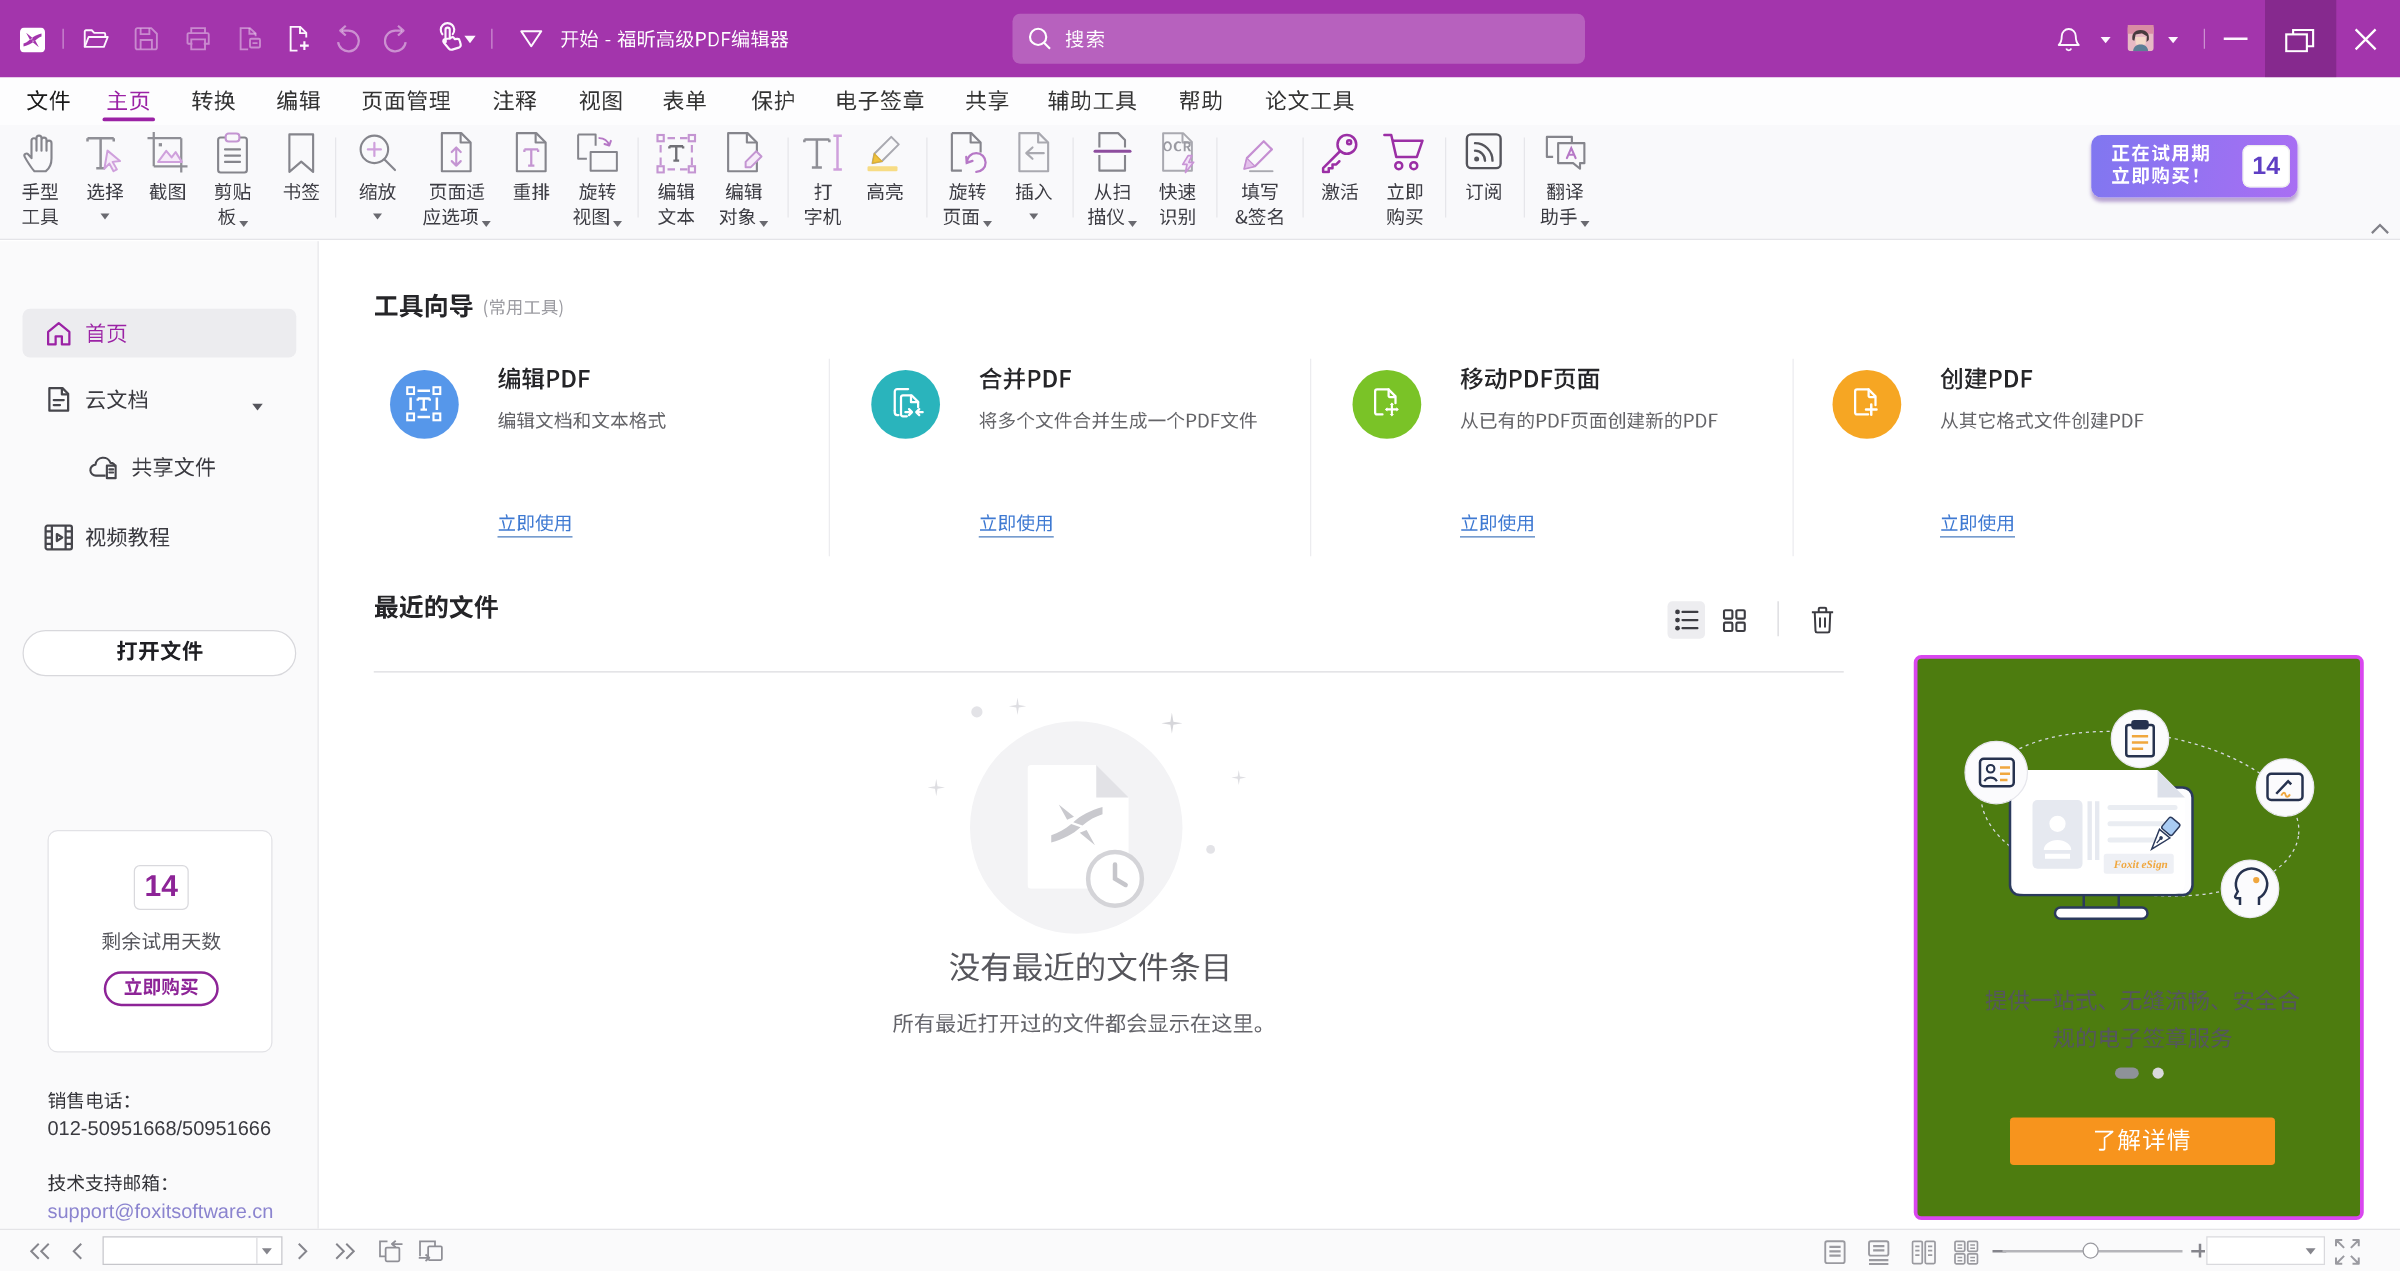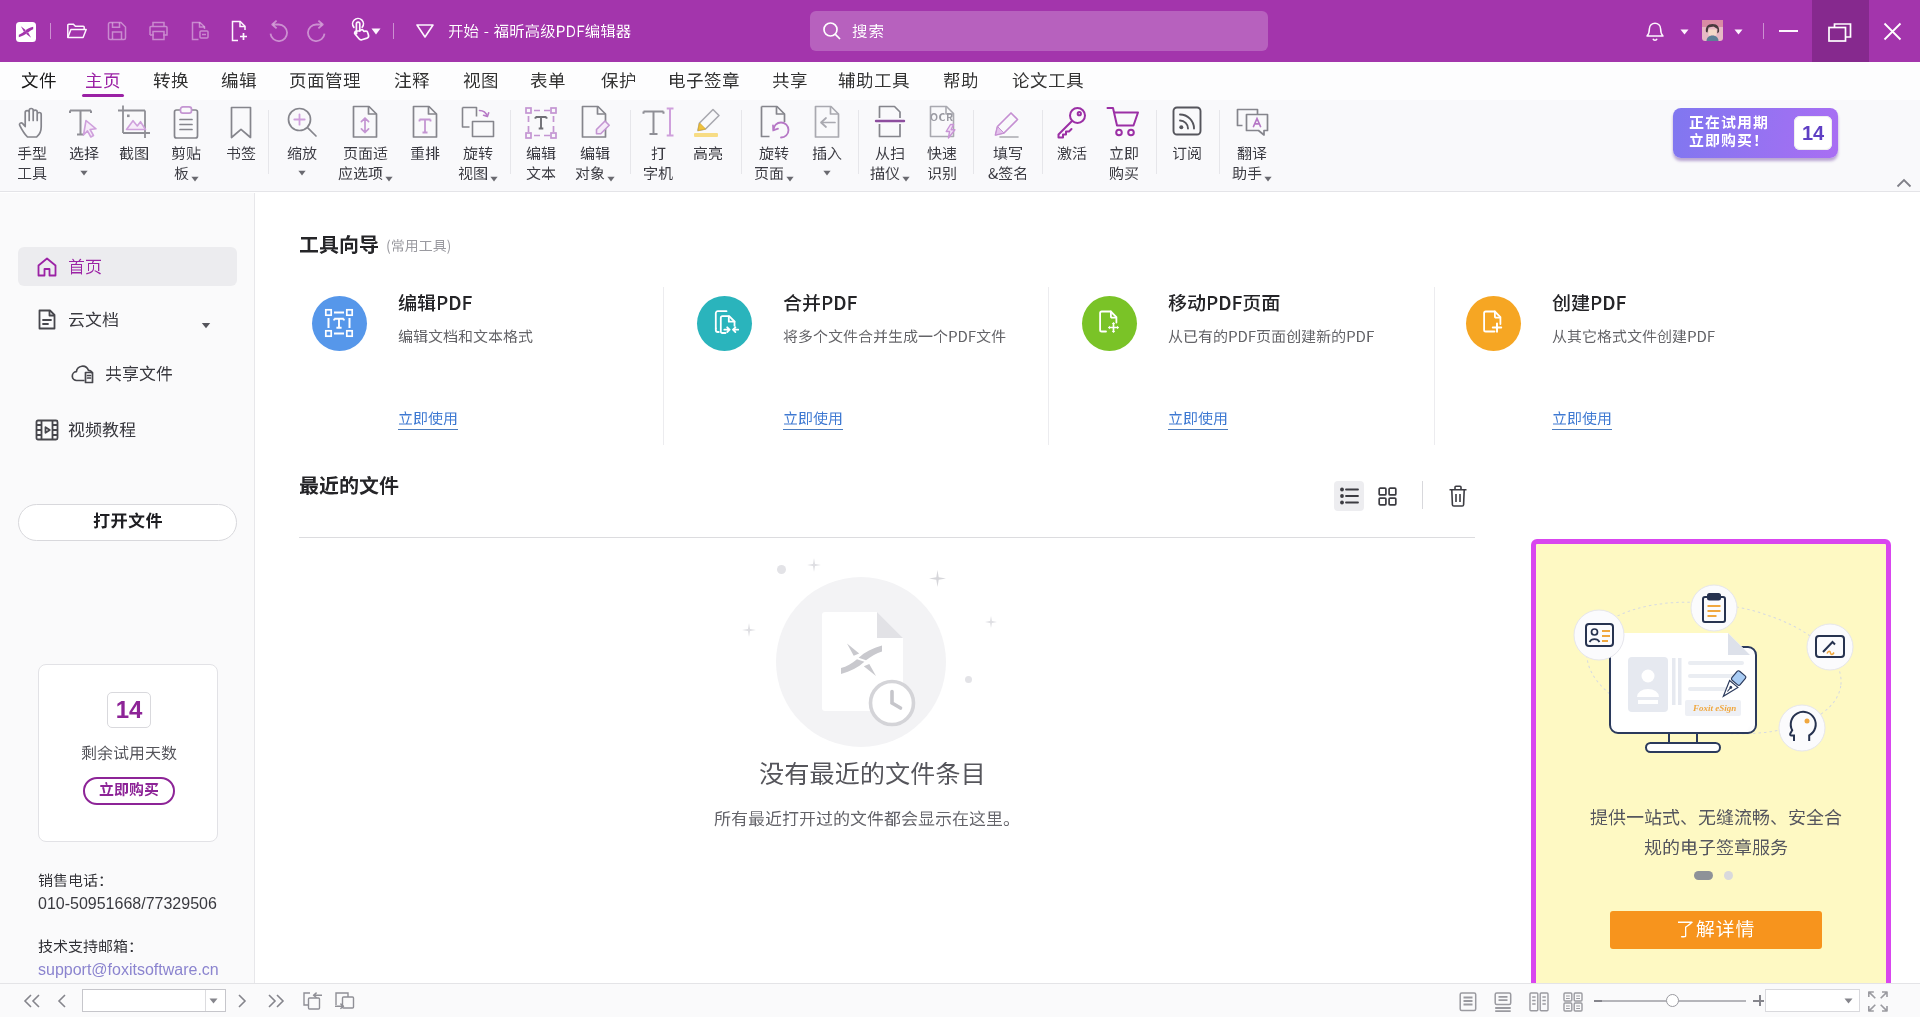--- a/index.html
+++ b/index.html
@@ -668,21 +668,21 @@
           <svg class="t" width="60" height="18" viewBox="0 0 60 18">
             <path fill="#8d2497" d="M3 5.6C3.7 7.5 4.3 10 4.5 11.6L6.4 11C6 9.5 5.6 7 5 5ZM6 0.5C6.4 1.3 6.7 2.3 7 3H1.3V5H13.7V3H7L8.7 2.5C8.5 2 8 1 8 0ZM10 5C9.6 7.4 9 10 8 12H0.7V14H14.3V12H10C10.7 10 11.5 8 12 5.6ZM21 5.5V7H18V5.5ZM21 4H18V2.6H21ZM19.5 9.6 20 11 18 11.4V8.5H22.7V1H16.4V11C16.4 11.7 16 12 15.7 12C16 12.6 16.3 13.5 16.4 14C17 13.7 17.4 13.5 21 12.4C21 13 21.3 13.3 21.5 13.7L23 13C22.7 11.7 22 10 21 9ZM23.6 1V14.3H25.4V3H27V10C27 10 27 10 27 10C27 10 26 10 25.7 10C26 10.4 26 11 26 11.7C27 11.7 28 11.7 28.3 11.4C29 11 29 10.6 29 10V1ZM33 3.5V7.5C33 9.3 33 12 30.4 13C31 13.5 31 14 31.4 14C34 12.5 34.4 10 34.4 7.5V3.5ZM34 11.4C34.5 12 35.4 13.4 36 14L37 13C36.6 12.5 35.7 11.3 35 10.6ZM40 7.5C40 8 40.3 8.5 40.5 9L39 9.4C39.4 8 40 7 40.3 5.5L38.7 5C38.4 6.7 37.7 8.5 37.5 9C37.3 9.5 37 10 37 10C37 10.3 37 11 37.4 11.3C37.7 11 38 11 41 10.4L41 11L42 10.7C42 11.6 42 12 42 12.3C41.7 12.5 41.5 12.6 41.3 12.6C41 12.6 40.3 12.6 39.5 12.5C40 13 40 14 40 14.3C41 14.3 41.6 14.3 42 14C42.6 14 43 14 43.4 13.4C44 12.7 44 10 44 3.3C44 3 44 2.5 44 2.5H39.4C39.6 2 40 1 40 0.6L38 0C38 2 37 3.7 36.4 5V1H31V10.3H32.3V2.7H35V10H36.4V5.4C37 5.6 37.3 6 37.6 6.3C38 5.7 38.4 5 39 4H42.5C42.4 7 42.3 9 42 10.4C42 9.5 41.6 8 41 7ZM53 11.7C55 12.4 57 13.5 58 14.3L59 13C58 12 55.7 11 53.7 10.4ZM48 4.4C49 5 50.3 5.6 51 6L52 5C51.3 4 50 3.6 49 3ZM46.3 6.5C47 7 48.5 7.6 49 8L50 7C49.5 6.3 48 5.7 47.3 5.3ZM46 8V10H51.4C50.5 11 49 12 45.6 13C46 13 46.3 14 46.5 14.3C50.6 13.5 52.5 12 53.4 10H59V8H54C54 6.7 54 5 54 3.3H52.4C52.4 5 52.4 7 52 8ZM46.5 1V3H57C56.4 3.4 56 4 56 4.5L57 5C58 4.3 58.7 3 59.3 1.5L58 1L57.7 1Z"></path>
           </svg>
         </div>
 </div>
 <div class="ab" style="left:38px;top:680px">
         <svg class="t" width="75" height="18" viewBox="0 0 75 18">
           <path fill="#333338" d="M6.6 1.3C7 2 8 3.4 8 4L9 3.6C8.7 3 8 2 7.5 1ZM13.3 1C13 1.7 12 3 12 3.7L12.6 4C13 3.4 14 2 14.3 1ZM2.7 0.4C2 2 1.5 3 0.6 4C1 4.3 1 5 1 5C1.6 4.6 2 4 2.5 3.3H6V2H3C3.3 1.7 3.5 1 3.6 0.7ZM1 8V9H3V12C3 12.5 2.6 13 2.4 13C2.5 13.3 3 14 3 14C3 14 3.5 13.5 6 12C6 12 6 11.4 6 11L4 12V9H6V8H4V6H6V5H1.6V6H3V8ZM8 8.3H13V10H8ZM8 7.3V6H13V7.3ZM10 0.4V4.7H7V14H8V11H13V13C13 13 13 13 12.5 13C12.3 13 11.5 13 10.7 13C11 13.3 11 14 11 14C12 14 13 14 13.3 14C13.7 13.7 14 13.4 14 13V4.7L13 4.7H11V0.4ZM19 0.4C18 2 17 3.7 15.5 5C15.7 5 16 5.4 16.3 5.6C16.7 5 17 4.7 17.6 4V9H18.7V8.6H28.5V7.7H23.7V6.6H27.5V6H23.7V4.7H27.5V4H23.7V3H28V2H24C23.7 1.5 23.3 1 23 0.4L22 0.7C22 1 22.5 1.6 22.7 2H19C19.4 1.6 19.6 1 20 0.7ZM17.6 9.7V14H18.7V13.5H26.5V14H27.6V9.7ZM18.7 12.6V10.6H26.5V12.6ZM22.6 4.7V6H18.7V4.7ZM22.6 4H18.7V3H22.6ZM22.6 6.6V7.7H18.7V6.6ZM37 7V9H33V7ZM38 7H42V9H38ZM37 6H33V3.7H37ZM38 6V3.7H42V6ZM32 2.6V11H33V10H37V11.7C37 13.5 37.3 14 39 14C39.3 14 42 14 42.3 14C44 14 44 13 44.4 11C44 11 43.6 10.6 43.3 10.4C43 12.3 43 13 42 13C41.7 13 39.5 13 39 13C38 13 38 12.6 38 12V10H43V2.6H38V0.4H37V2.6ZM46.5 1.5C47 2 48 3 48.6 3.7L49.4 3C49 2.3 48 1.4 47 1ZM51 8.6V14H52.4V13.6H57.3V14H58.5V8.6H55.4V6H59.4V5H55.4V2C56.6 2 57.7 1.7 58.6 1.4L58 0.5C56 1 53 1.5 50.5 2C50.6 2 50.7 2.5 51 2.7C52 2.6 53 2.5 54.3 2.3V5H50.5V6H54.3V8.6ZM52.4 12.6V9.6H57.3V12.6ZM45.6 5V6H48V11.4C48 12 47 12.7 47 13C47 13 47.5 13.5 47.6 14C48 13.5 48 13 51 11C50.7 11 50.4 10.5 50.3 10L49 11.4V5ZM64 5.7C64.3 5.7 65 5.3 65 4.6C65 4 64.3 3.5 64 3.5C63 3.5 62.6 4 62.6 4.6C62.6 5.3 63 5.7 64 5.7ZM64 13C64.3 13 65 12.6 65 12C65 11 64.3 11 64 11C63 11 62.6 11 62.6 12C62.6 12.6 63 13 64 13Z"></path>
         </svg>
       </div>
-<div class="ab" style="left:38px;top:702px;font:16px 'Liberation Sans';color:#3a3a40">010-50951668/77329506</div>
+<div class="ab" style="left:38px;top:702px;font:16px 'Liberation Sans';color:#3a3a40">012-50951668/50951666</div>
 <div class="ab" style="left:38px;top:746px">
         <svg class="t" width="105" height="18" viewBox="0 0 105 18">
           <path fill="#333338" d="M9 0.4V3H5.7V4H9V6H6V7H6.5L6.4 7C7 8.7 8 10 9 11C7.7 12 6 13 5 13C5 13.4 5.3 14 5.4 14C7 13.7 8.4 13 9.7 12C11 13 12 14 14 14C14 14 14 13.5 14.5 13C13 13 11.7 12 10.6 11.3C12 10 13 8.4 13.6 6.3L13 6L12.7 6H10.3V4H14V3H10.3V0.4ZM7.5 7H12C11.7 8.5 11 9.6 10 10.6C9 9.6 8 8.4 7.5 7ZM2.7 0.4V3.4H0.7V4.5H2.7V8C2 8 1 8 0.6 8.3L1 9.4L2.7 9V13C2.7 13 2.6 13 2.4 13C2 13 1.5 13 1 13C1 13.4 1 14 1 14C2 14 3 14 3 14C3.6 14 4 13.5 4 13V8.6L5.6 8L5.4 7L4 7.5V4.5H5.4V3.4H4V0.4ZM24 1.4C25 2 26 3 27 3.6L27.6 3C27 2 26 1.3 25 0.7ZM22 0.4V4H16V5.3H21.6C20.3 8 18 10.3 15.5 11.5C16 11.7 16 12 16.4 12.5C18.4 11.3 20.5 9 22 7V14H23V6.5C24.6 9 26.7 11 28.5 12.4C29 12 29 11.6 29.4 11.4C27.4 10 25 7.6 23.6 5.3H29V4H23V0.4ZM37 0.4V2.7H31V4H37V6H32V7H33.5L33 7.3C34 9 35 10.3 36.5 11.3C34.7 12 32.7 13 30.5 13C31 13.4 31 14 31 14C33.5 14 35.6 13 37.5 12C39 13 41.3 14 44 14C44 14 44 13.3 44.5 13C42 13 40 12 38.6 11.3C40.4 10 41.7 8.6 42.6 6.5L42 6L41.6 6H38V4H44V2.7H38V0.4ZM34.3 7H41C40 8.7 39 10 37.6 10.7C36 10 35 8.7 34.3 7ZM51.7 10C52.4 11 53 12 53.4 12.6L54.3 12C54 11.3 53 10 52.6 9.4ZM54.4 0.5V2.3H51V3.4H54.4V5.3H50.4V6.3H56.4V8H50.6V9H56.4V13C56.4 13 56.3 13 56 13C56 13 55 13 54 13C54.4 13.4 54.5 14 54.6 14C55.7 14 56.4 14 57 14C57.3 14 57.5 13.5 57.5 13V9H59.3V8H57.5V6.3H59.4V5.3H55.5V3.4H58.7V2.3H55.5V0.5ZM47.6 0.4V3.4H45.6V4.5H47.6V7.7C47 8 46 8 45.4 8.4L45.7 9.5L47.6 9V13C47.6 13 47.5 13 47.3 13C47 13 46.5 13 46 13C46 13.4 46 14 46 14C47 14 48 14 48 14C48.5 14 48.6 13.5 48.6 13V8.5L50 8L50 7L48.6 7.4V4.5H50V3.4H48.6V0.4ZM62.3 8H64V11.3H62.3ZM62.3 7V3.7H64V7ZM67 8V11.3H65V8ZM67 7H65V3.7H67ZM64 0.4V2.7H61.3V13H62.3V12H67V13H68V2.7H65V0.4ZM69.4 1V14H70.4V2.3H73C72.4 3.5 72 5 71 6.3C72.6 7.6 73 9 73 9.7C73 10 73 10.7 72.6 11C72.4 11 72 11 72 11C71.6 11 71 11 71 11C71 11.3 71 12 71 12C71.5 12 72 12 72.4 12C73 12 73 12 73.3 11.7C74 11.4 74 10.7 74 10C74 9 73.7 7.6 72.3 6C73 4.7 73.7 3 74 1.7L73.5 1L73.3 1ZM83.5 8.6H87.6V10H83.5ZM83.5 7.7V6H87.6V7.7ZM83.5 11H87.6V12.6H83.5ZM82.5 5V14H83.5V13.5H87.6V14H88.7V5ZM78 0.3C77.3 2 76.5 3.4 75.5 4.3C76 4.5 76.3 5 76.5 5C77 4.4 77.5 3.6 78 3H78.5C79 3.4 79 4 79.3 4.7H78.5V6.4H76V7.4H78.3C77.6 9 76.5 11 75.5 11.7C76 12 76 12.3 76 12.6C77 12 78 10.5 78.5 9V14H79.6V9C80 10 81 10.7 81.3 11L82 10C81.7 10 80 8.5 79.6 8V7.4H82V6.4H79.6V4.7L80.3 4.5C80 4 80 3.4 79.7 3H82.3V2H78.4C78.6 1.4 78.7 1 79 0.6ZM83.7 0.3C83 2 82.4 3.3 81.5 4C81.7 4.3 82 4.7 82.4 5C83 4.3 83.4 3.6 84 3H84.7C85 3.5 85.7 4.3 86 5L87 4.4C86.7 4 86.3 3.4 86 3H89V2H84.3C84.5 1.5 84.6 1 85 0.6ZM94 5.7C94.3 5.7 95 5.3 95 4.6C95 4 94.3 3.5 94 3.5C93 3.5 92.6 4 92.6 4.6C92.6 5.3 93 5.7 94 5.7ZM94 13C94.3 13 95 12.6 95 12C95 11 94.3 11 94 11C93 11 92.6 11 92.6 12C92.6 12.6 93 13 94 13Z"></path>
         </svg>
       </div>
 <div class="ab" style="left:38px;top:768px;font:16px 'Liberation Sans';color:#8b84cf">support@foxitsoftware.cn</div>
 
 </div>
 
 <div id="content">
@@ -853,21 +853,21 @@
         <svg class="t" width="227" height="30" viewBox="0 0 227 30">
           <path fill="#56565c" d="M2 2.5C3.7 3.4 5.7 4.7 6.7 5.4L8 4C6.7 3 4.7 2 3 1ZM1 9.3C2.4 10 4.5 11.3 5.5 12L6.6 10.5C5.5 10 3.5 8.7 2 8ZM1.7 22.4 3 23.6C4.6 21.3 6.3 18 7.6 15.5L6 14.3C5 17 3 20.5 1.7 22.4ZM11 1.7V4.6C11 6.5 10.7 8.6 7.3 10C7.7 10.5 8.3 11 8.6 11.6C12.3 10 13 7 13 4.6V3.5H18V7C18 9.3 18.4 10 20.3 10C20.6 10 22 10 22.6 10C23 10 24 10 24 10C24 9.5 24 8.7 24 8C23.6 8 23 8.3 22.6 8.3C22 8.3 20.7 8.3 20.4 8.3C20 8.3 20 8 20 7.3V1.7ZM19.7 13.7C19 15.7 17.3 17.3 15.6 18.5C14 17 12.5 15.6 11.6 13.7ZM8.6 12V13.7H10L9.7 14C10.7 16 12 18 14 19.6C12 21 9.3 22 6.7 22.3C7 22.7 7.5 23.5 7.7 24C10.5 23.3 13 22.3 15.5 21C17.7 22.3 20 23.4 23 24C23.4 23.5 24 22.7 24.3 22.3C21.6 22 19 21 17 19.7C19.5 18 21.3 15.5 22.4 12.4L21 12L21 12ZM35 1C35 2 34.4 3 34 4H27V6H33C31.6 9 29 12.3 26 14.3C26.6 14.7 27 15.4 27.4 16C29 14.7 30.4 13.3 31.6 12V24H33.5V19H44V21.6C44 22 44 22 43.5 22C43 22 41.5 22 40 22C40 22.7 40.3 23.4 40.4 24C42.6 24 44 24 45 23.7C45.7 23.3 46 23 46 21.6V9H33.7C34 8 35 7 35 6H49V4H36C36.3 3 36.7 2 37 1.3ZM33.5 14.7H44V17.4H33.5ZM33.5 13V10.5H44V13ZM56.6 6H69.4V8H56.6ZM56.6 3H69.4V4.7H56.6ZM55 1.6V9H71.3V1.6ZM60.4 12V14H56V12ZM51.6 21 52 22.6 60.4 21.6V24H62V21.3L63.6 21V19.6L62 20V12H74.3V10.5H51.6V12H54V20.7ZM63 13.7V15H64.7L64 15.4C65 17 66 19 67.3 20C66 21.3 64.4 22 63 22.6C63 23 63.6 23.5 63.7 24C65.4 23.3 67 22.5 68.5 21.3C70 22.5 71.6 23.4 73.6 24C74 23.5 74.3 23 74.7 22.5C73 22 71 21 70 20C71.5 18.6 73 16.6 73.6 14L72.5 13.6L72 13.7ZM66 15H71.4C70.7 16.7 69.7 18 68.6 19C67.4 18 66.5 16.7 66 15ZM60.4 15V17H56V15ZM60.4 18.4V20L56 20.5V18.4ZM77.6 2.3C79 3.6 80.7 5.5 81.4 6.7L83 5.6C82 4.4 80.5 2.6 79 1.3ZM97.4 1C95 1.6 90 2 86 2.3V8C86 11 86 15.7 83.6 19C84 19 85 20 85 20C87 17.3 88 13.3 88 10H93V20H95V10H99.6V8.3H88V8V4C92 3.6 96 3 99 2ZM82 10H77V12H80.4V19C79 19.3 78 20.4 76.6 22L78 23.6C79 22 80.4 20.4 81 20.4C82 20.4 82.6 21 83.6 22C85.4 23 87.5 23.3 90.6 23.3C93 23.3 97.6 23 99.4 23C99.4 22.5 99.7 21.5 100 21C97.5 21.3 93.7 21.5 90.7 21.5C88 21.5 85.7 21.3 84 20.3C83 20 82.7 19.3 82 19ZM114.7 11.3C116 13 118 15.7 118.6 17L120 16C119.3 15 117.6 12.3 116 10.5ZM107 1C106.6 2 106 3.7 106 5H103V23.4H104.7V21.4H112V5H107.6C108 4 108.5 2.4 109 1ZM104.7 6.6H110V12H104.7ZM104.7 19.7V13.6H110V19.7ZM116 0.7C115 4 113.7 7.7 112 10C112.4 10 113 10.7 113.6 11C114.4 10 115 8.3 116 6.6H122.4C122 16.7 121.7 20.5 121 21.4C120.6 22 120.3 22 120 22C119 22 117.7 22 116 21.7C116.4 22 116.6 23 116.7 23.5C118 23.6 119.5 23.6 120.4 23.5C121.3 23.4 122 23 122.4 22.5C123.5 21 124 17.3 124 6C124 5.5 124 5 124 5H116.6C117 3.6 117.4 2.4 117.7 1ZM136.7 1.3C137.4 2.5 138 4 138.5 5L140.6 4.5C140.3 3.5 139.4 2 138.6 0.7ZM127.3 5.3V7H131C132.7 11 134.7 14.3 137.3 17C134.5 19.3 131 21 127 22C127.3 22.6 128 23.5 128 24C132.3 22.6 136 21 138.7 18.3C141.5 21 145 22.7 149 24C149.4 23.3 150 22.5 150.4 22C146.3 21 143 19.3 140 17C142.7 14.3 144.6 11 146 7H150V5.3ZM138.7 15.6C136.3 13 134.5 10.4 133 7H144C142.7 10.5 141 13.3 138.7 15.6ZM159 13.4V15H166.4V24H168.3V15H175V13.4H168.3V8H174V6H168.3V1H166.4V6H163C163.4 5 163.6 3.7 164 2.5L162 2C161.5 5.4 160.4 8.6 159 10.7C159.4 11 160 11.4 160.6 11.7C161.3 10.6 162 9.3 162.4 8H166.4V13.4ZM158 1C156.6 4.7 154.4 8.5 152 11C152.3 11.4 153 12.4 153 13C154 12 154.7 11 155.4 10V24H157V7C158 5 159 3.3 160 1.5ZM184 17.4C183 19 180.5 21 179 22C179 22 180 22.7 180 23C182 22 184 20 185.5 18ZM192 18.3C194 20 196 22 197 23L198.4 22C197.5 20.7 195.4 19 193.6 17.4ZM193 5C192 6 190.7 7 189 8C187.5 7 186 6 185 5L185 5ZM186 1C184.6 3 182 5.7 178.3 7.5C178.7 8 179.3 8.4 179.6 9C181 8 182.6 7 184 6C185 7 186 8 187.3 9C184 10.6 180.7 11.5 177.3 12C177.6 12.4 178 13 178 13.6C182 13 186 12 189 10C192 12 195.7 13 199.6 13.5C200 13 200.3 12 200.7 12C197 11.3 193.7 10.5 191 9C193 7.7 195 6 196 4L195 3L194.5 3H186.6C187 2.5 187.6 2 188 1ZM188 12V15H180V16.5H188V22C188 22 188 22.3 187.6 22.3C187.4 22.3 186.4 22.3 185.4 22C185.6 22.7 186 23.4 186 24C187.4 24 188.4 24 189 23.6C190 23.4 190 23 190 22V16.5H198V15H190V12ZM207.5 10H220.7V14.3H207.5ZM207.5 8.3V4H220.7V8.3ZM207.5 16H220.7V20.3H207.5ZM205.6 2.4V24H207.5V22H220.7V24H222.7V2.4Z"></path>
         </svg>
       </div>
 <div class="ab ctr" style="left:311px;top:617px;width:600px">
         <svg class="t" width="306" height="21" viewBox="0 0 306 21">
           <path fill="#64646a" d="M9 2.4V8C9 10.5 9 13.5 7 15.5C7 15.7 7.7 16 8 16.4C10 14 10.4 10.7 10.4 8V7.7H13V16.3H14.3V7.7H16.3V6.5H10.4V3.4C12.3 3 14.5 2.6 16 2L15 1C13.7 1.6 11 2 9 2.4ZM3 9V8.4V6H6.3V9ZM7.5 1C6 1.7 3.7 2 1.7 2.4V8.4C1.7 10.6 1.6 13.5 0.5 15.6C1 15.7 1.3 16 1.5 16.4C2.5 14.6 3 12 3 10H7.5V5H3V3.4C5 3 7 3 8.3 2ZM23.6 0.7C23.4 1.5 23 2 23 3H18V4H22.4C21.3 6.4 19.7 8.4 17.7 10C18 10 18.3 10.5 18.5 11C19.6 10 20.5 9 21.3 8V16.3H22.6V13H29.7V15C29.7 15 29.6 15 29.3 15C29 15 28 15 27 15C27 15.4 27 16 27.3 16.3C29 16.3 29.7 16.3 30 16C31 16 31 15.5 31 15V6H22.7C23 5.4 23.4 5 24 4H33V3H24C24.5 2.3 24.7 1.7 25 1ZM22.6 10H29.7V12H22.6ZM22.6 9V7H29.7V9ZM38 4H47V5.4H38ZM38 2H47V3.4H38ZM37 1.3V6.3H48V1.3ZM40.7 8.3V9.5H37.6V8.3ZM35 14.3 35 15.4 40.7 14.7V16.4H42V14.6L43 14.4V13.4L42 13.5V8.3H50V7.3H35V8.3H36.5V14ZM42.6 9.4V10.4H43.6L43.3 10.5C44 12 44.5 13 45.4 14C44.5 14.5 43.4 15 42.3 15.4C42.6 15.6 43 16 43 16.3C44 16 45 15.3 46 14.6C47 15.3 48.3 16 49.6 16.3C50 16 50 15.5 50.4 15.3C49 15 48 14.5 47 14C48 12.7 49 11.3 49.6 9.7L49 9.3L48.7 9.4ZM44.4 10.4H48C47.7 11.4 47 12.3 46 13C45.5 12.3 45 11.4 44.4 10.4ZM40.7 10.4V11.6H37.6V10.4ZM40.7 12.6V13.6L37.6 14V12.6ZM52.4 1.7C53.3 2.6 54.4 4 55 4.7L56 4C55.4 3 54.3 2 53.3 1ZM65.7 0.7C64 1 61 1.6 58 1.7V5.5C58 7.7 58 11 56.4 13C56.7 13 57 13.5 57.5 13.7C59 12 59 9 59.3 7H63V13.7H64V7H67V5.7H59.3V5.5V3C62 2.6 65 2.3 67 1.7ZM55.5 7H52V8H54V13C53.4 13 52.6 14 51.7 15L52.5 16C53.4 15 54 14 55 14C55 14 55.7 14.5 56.4 15C57.6 15.7 59 16 61 16C63 16 66 16 67 15.7C67 15.3 67 14.7 67.4 14.3C66 14.5 63 14.7 61 14.7C59.3 14.7 58 14.5 56.7 14C56 13.5 56 13 55.5 13ZM71.4 0.7V4H69V5.4H71.4V9C70.4 9.3 69.4 9.5 68.7 9.7L69 11L71.4 10.3V14.7C71.4 15 71.3 15 71 15C71 15 70 15 69.3 15C69.4 15.3 69.6 16 69.7 16C71 16 71.6 16 72 16C72.5 16 72.6 15.4 72.6 14.7V10L75 9L75 8L72.6 8.6V5.4H75V4H72.6V0.7ZM75 2V3.4H80V14.5C80 15 80 15 79.5 15C79 15 78 15 76.6 15C77 15 77 16 77 16C79 16 80 16 80.5 16C81 16 81.3 15.4 81.3 14.5V3.4H84.3V2ZM96 3V8H91.3V7V3ZM86 8V9H90C89.7 11.4 89 13.7 86 15.5C86 15.7 86.7 16 87 16.4C90 14.4 91 12 91 9H96V16.4H97.3V9H101V8H97.3V3H100.6V2H86.5V3H90V7L90 8ZM103.3 2C104.3 2.7 105.4 4 106 5L107 4C106.4 3 105.3 2 104.3 1ZM108.5 7C109.3 8 110.4 9.4 111 10.3L112 9.7C111.4 9 110.4 7.4 109.5 6.3ZM106.5 7H103V8.3H105V12.7C104.4 13 103.5 14 102.6 15L103.5 16C104.4 15 105 14 106 14C106 14 106.7 14.4 107.4 15C108.6 15.6 110 15.7 112 15.7C114 15.7 117 15.6 118 15.6C118 15 118 14.5 118.4 14C116.7 14.4 114 14.5 112 14.5C110.3 14.5 109 14.4 107.7 13.7C107 13.4 107 13 106.5 13ZM114 1V4H107.6V5H114V11.7C114 12 114 12 114 12C113.4 12 112 12 111 12C111 12.5 111.4 13 111.5 13.4C113 13.4 114 13.4 114.7 13C115.3 13 115.5 12.6 115.5 11.7V5H118V4H115.5V1ZM128.4 8C129.3 9 130.5 11 131 12L132 11C131.5 10 130.3 8.5 129.4 7ZM123 0.7C123 1.5 122.7 2.6 122.4 3.5H120.5V16H121.7V14.6H126.4V3.5H123.6C124 2.7 124 2 124.5 1ZM121.7 4.6H125V8H121.7ZM121.7 13.4V9.3H125V13.4ZM129 0.7C128.6 3 127.7 5.3 126.5 7C127 7 127.4 7.4 127.6 7.6C128 7 128.7 5.7 129 4.6H133.6C133.3 11.4 133 14 132.5 14.6C132.3 15 132 15 132 15C131.4 15 130.4 15 129.3 15C129.5 15 129.7 15.6 129.7 16C130.6 16 131.6 16 132 16C133 16 133 16 133.6 15.3C134.3 14.5 134.5 12 135 4C135 4 135 3.4 135 3.4H129.7C130 2.6 130 2 130.4 1ZM143 1C143.7 2 144 3 144.4 3.7L146 3C145.6 2.5 145 1.4 144.5 0.6ZM137 3.7V5H139.5C140.5 7.6 142 10 143.6 11.6C141.7 13 139.4 14.3 136.6 15C137 15.4 137.3 16 137.4 16.3C140 15.4 142.6 14 144.5 12.5C146.5 14 149 15.5 151.6 16C152 16 152 15.3 152.4 15C149.7 14.4 147.4 13 145.5 11.6C147 10 148.5 7.7 149.5 5H152V3.7ZM144.6 10.7C143 9 141.7 7 141 5H148C147 7.3 146 9 144.6 10.7ZM158.4 9V10.4H163.3V16.4H164.5V10.4H169V9H164.5V5.4H168.5V4H164.5V1H163.3V4H161C161 3.4 161.4 2.6 161.6 2L160.3 1.6C160 4 159 6 158 7.4C158.6 7.6 159 8 159.3 8C160 7.3 160 6.4 160.6 5.4H163.3V9ZM157.6 1C156.6 3.4 155 6 153.5 7.6C154 8 154 8.5 154.3 9C155 8 155.3 7.6 156 7V16.3H157V5C157.7 3.7 158.3 2.4 159 1ZM178.6 1.3C178.3 2 178 3 177.5 3.6V2.7H175.3V1H174V2.7H171.5V4H174V6H170.7V7H175C173.5 8.3 172 9.4 170.4 10C170.6 10.4 171 11 171 11C171.6 11 172 10.7 172.5 10.4V16.3H173.7V15.3H177.5V16H179V8.7H175C175.4 8 176 7.6 176.4 7H179.5V6H177.3C178.3 4.6 179 3 180 1.7ZM175.3 4H177.3C177 4.5 176.4 5 176 6H175.3ZM173.7 14V12.4H177.5V14ZM173.7 11.4V9.7H177.5V11.4ZM180 1.7V16.4H181.5V3H184.7C184 4 183.4 6 182.6 7.5C184.4 9 185 10.3 185 11.4C185 12 185 12.5 184.4 12.7C184 13 184 13 183.6 13C183 13 182.7 13 182 13C182.4 13 182.5 14 182.5 14C183 14 183.7 14 184 14C184.6 14 185 14 185.3 14C186 13.4 186 12.6 186 11.5C186 10.3 185.7 9 184 7.4C184.7 6 185.7 4 186.4 2L185.5 1.6L185 1.7ZM189.7 16C190.3 16 191.3 15.7 200.3 15C200.7 15.4 201 16 201 16.3L202.4 15.6C201.6 14.4 200 12.5 198.5 11L197.4 12C198 12.4 199 13 199.4 14L191.6 14.4C193 13.3 194 12 195 10.5H202.6V9.3H188.5V10.5H193.4C192.3 12 191 13.4 190.5 14C190 14.3 189.6 14.6 189 14.7C189.4 15 189.6 15.7 189.7 16ZM195.6 0.7C194 3 191 5 187.7 6.6C188 7 188.5 7.3 188.6 7.7C189.6 7 190.6 6.7 191.5 6V7H199.6V6H191.7C193 5 194.5 4 195.6 3C196.6 4 198 5 199.6 6C200.5 6.6 201.5 7 202.5 7.5C202.7 7 203 6.6 203.4 6.3C200.6 5.4 198 3.5 196.3 2L197 1ZM208 5.3H217V7H208ZM208 2.6H217V4.3H208ZM207 1.6V8H218V1.6ZM218 9.4C217.4 10.5 216.4 12 215.6 13L216.6 13.4C217.4 12.4 218.3 11 219 10ZM206 10C207 11 207.6 12.5 208 13.4L209 13C208.7 12 208 10.6 207 9.5ZM213.7 9V14.3H211V9H210V14.3H204.7V15.6H220.3V14.3H215V9ZM225 9C224 11 223 13 221.6 14C222 14 222.5 14.6 223 15C224 13.5 225.5 11.5 226.3 9.4ZM232.6 9.6C234 11 235 13.4 235.6 15L237 14C236.4 13 235 10.7 234 9ZM223.5 2V3H235.5V2ZM222 6V7.4H229V14.7C229 15 228.7 15 228.4 15C228 15 227 15 226 15C226 15.4 226 16 226.3 16.3C228 16.3 229 16.3 229.4 16C230 16 230 15.5 230 14.7V7.4H237V6ZM244.6 0.7C244.4 1.6 244 2.5 244 3.4H239V4.6H243C242 7 240.6 9 238.6 10C239 10.4 239 11 239.3 11.3C240 11 240.7 10 241.3 9.6V16.3H242.6V8C243.4 7 244 6 244.6 4.6H254V3.4H245C245.5 2.6 245.7 2 246 1ZM248 5.5V9H244.3V10H248V15H243.7V16H254V15H249.4V10H253.3V9H249.4V5.5ZM256 2C257 3 258 4 258.5 5L259.5 4C259 3.3 258 2 257 1.5ZM259.3 7H256V8.3H258V13.3C257.3 13.5 256.4 14 255.6 15L256.5 16C257.3 15 258 14.4 259 14.4C259 14.4 259.6 15 260.4 15C261.5 16 263 16 265 16C266.7 16 269.6 16 271 16C271 15.4 271 15 271.4 14.4C269.6 14.6 267 14.7 265 14.7C263 14.7 261.7 14.6 260.6 14C260 13.7 259.6 13.4 259.3 13ZM260.5 6.3C262 7 263.4 8.3 265 9.4C263.5 10.7 262 11.7 260 12.4C260 12.6 260.6 13 260.7 13.5C262.7 12.7 264.4 11.6 266 10C267 11.4 268.6 12.5 269.4 13.4L270.4 12.5C269.5 11.6 268 10.4 266.6 9C267.6 8 268.3 6.4 269 4.6H271V3.4H265.5L266.4 3C266 2.4 265.6 1.4 265 0.6L264 1C264.4 1.7 265 2.7 265 3.4H260V4.6H267.6C267 6 266.4 7.4 265.6 8.5C264 7.5 262.7 6.4 261.4 5.5ZM276 6H280V8H276ZM281 6H285.3V8H281ZM276 2.6H280V4.7H276ZM281 2.6H285.3V4.7H281ZM274 11V12H280V14.7H273V16H288V14.7H281V12H287V11H281V9H286.6V1.4H274.6V9H280V11ZM292.3 11C291 11 289.7 12 289.7 13.4C289.7 15 291 16 292.3 16C294 16 295 15 295 13.4C295 12 294 11 292.3 11ZM292.3 15C291.4 15 290.6 14.4 290.6 13.4C290.6 12.5 291.4 11.7 292.3 11.7C293.3 11.7 294 12.5 294 13.4C294 14.4 293.3 15 292.3 15Z"></path>
         </svg>
       </div>
 
-<div class="ab" style="left:1275px;top:346px;width:360px;height:452px;background:#fef9c3;border:5px solid #d946ef;border-radius:6px">
+<div class="ab" style="left:1275px;top:331px;width:360px;height:452px;background:#4d7c0f;border:3px solid #d946ef;border-radius:6px">
 <svg class="ab" style="left:0;top:20px" width="360" height="230" viewBox="0 0 360 230">
   <ellipse cx="178" cy="104" rx="128" ry="64" fill="none" stroke="#d6dae2" stroke-width="1" stroke-dasharray="2.5 3" transform="rotate(8 178 104)"></ellipse>
   <rect x="74" y="83" width="146" height="86" rx="8" fill="#fdfdfe" stroke="#2b3a5c" stroke-width="2"></rect>
   <path d="M133 169v11M161 169v11" stroke="#2b3a5c" stroke-width="2"></path>
   <rect x="110" y="179" width="74" height="9" rx="4.5" fill="#fff" stroke="#2b3a5c" stroke-width="2"></rect>
   <path d="M85 69H192l22 22v69a8 8 0 0 1-8 8H85a8 8 0 0 1-8-8V77a8 8 0 0 1 8-8z" fill="#fff"></path>
   <path d="M192 69l22 22h-22z" fill="#dde1ea"></path>
   <rect x="92" y="93" width="40" height="55" rx="4" fill="#e6e9f0"></rect>
   <circle cx="112" cy="112" r="6.5" fill="#fff"></circle>
   <path d="M101 133a11 8 0 0 1 22 0z" fill="#fff"></path>

